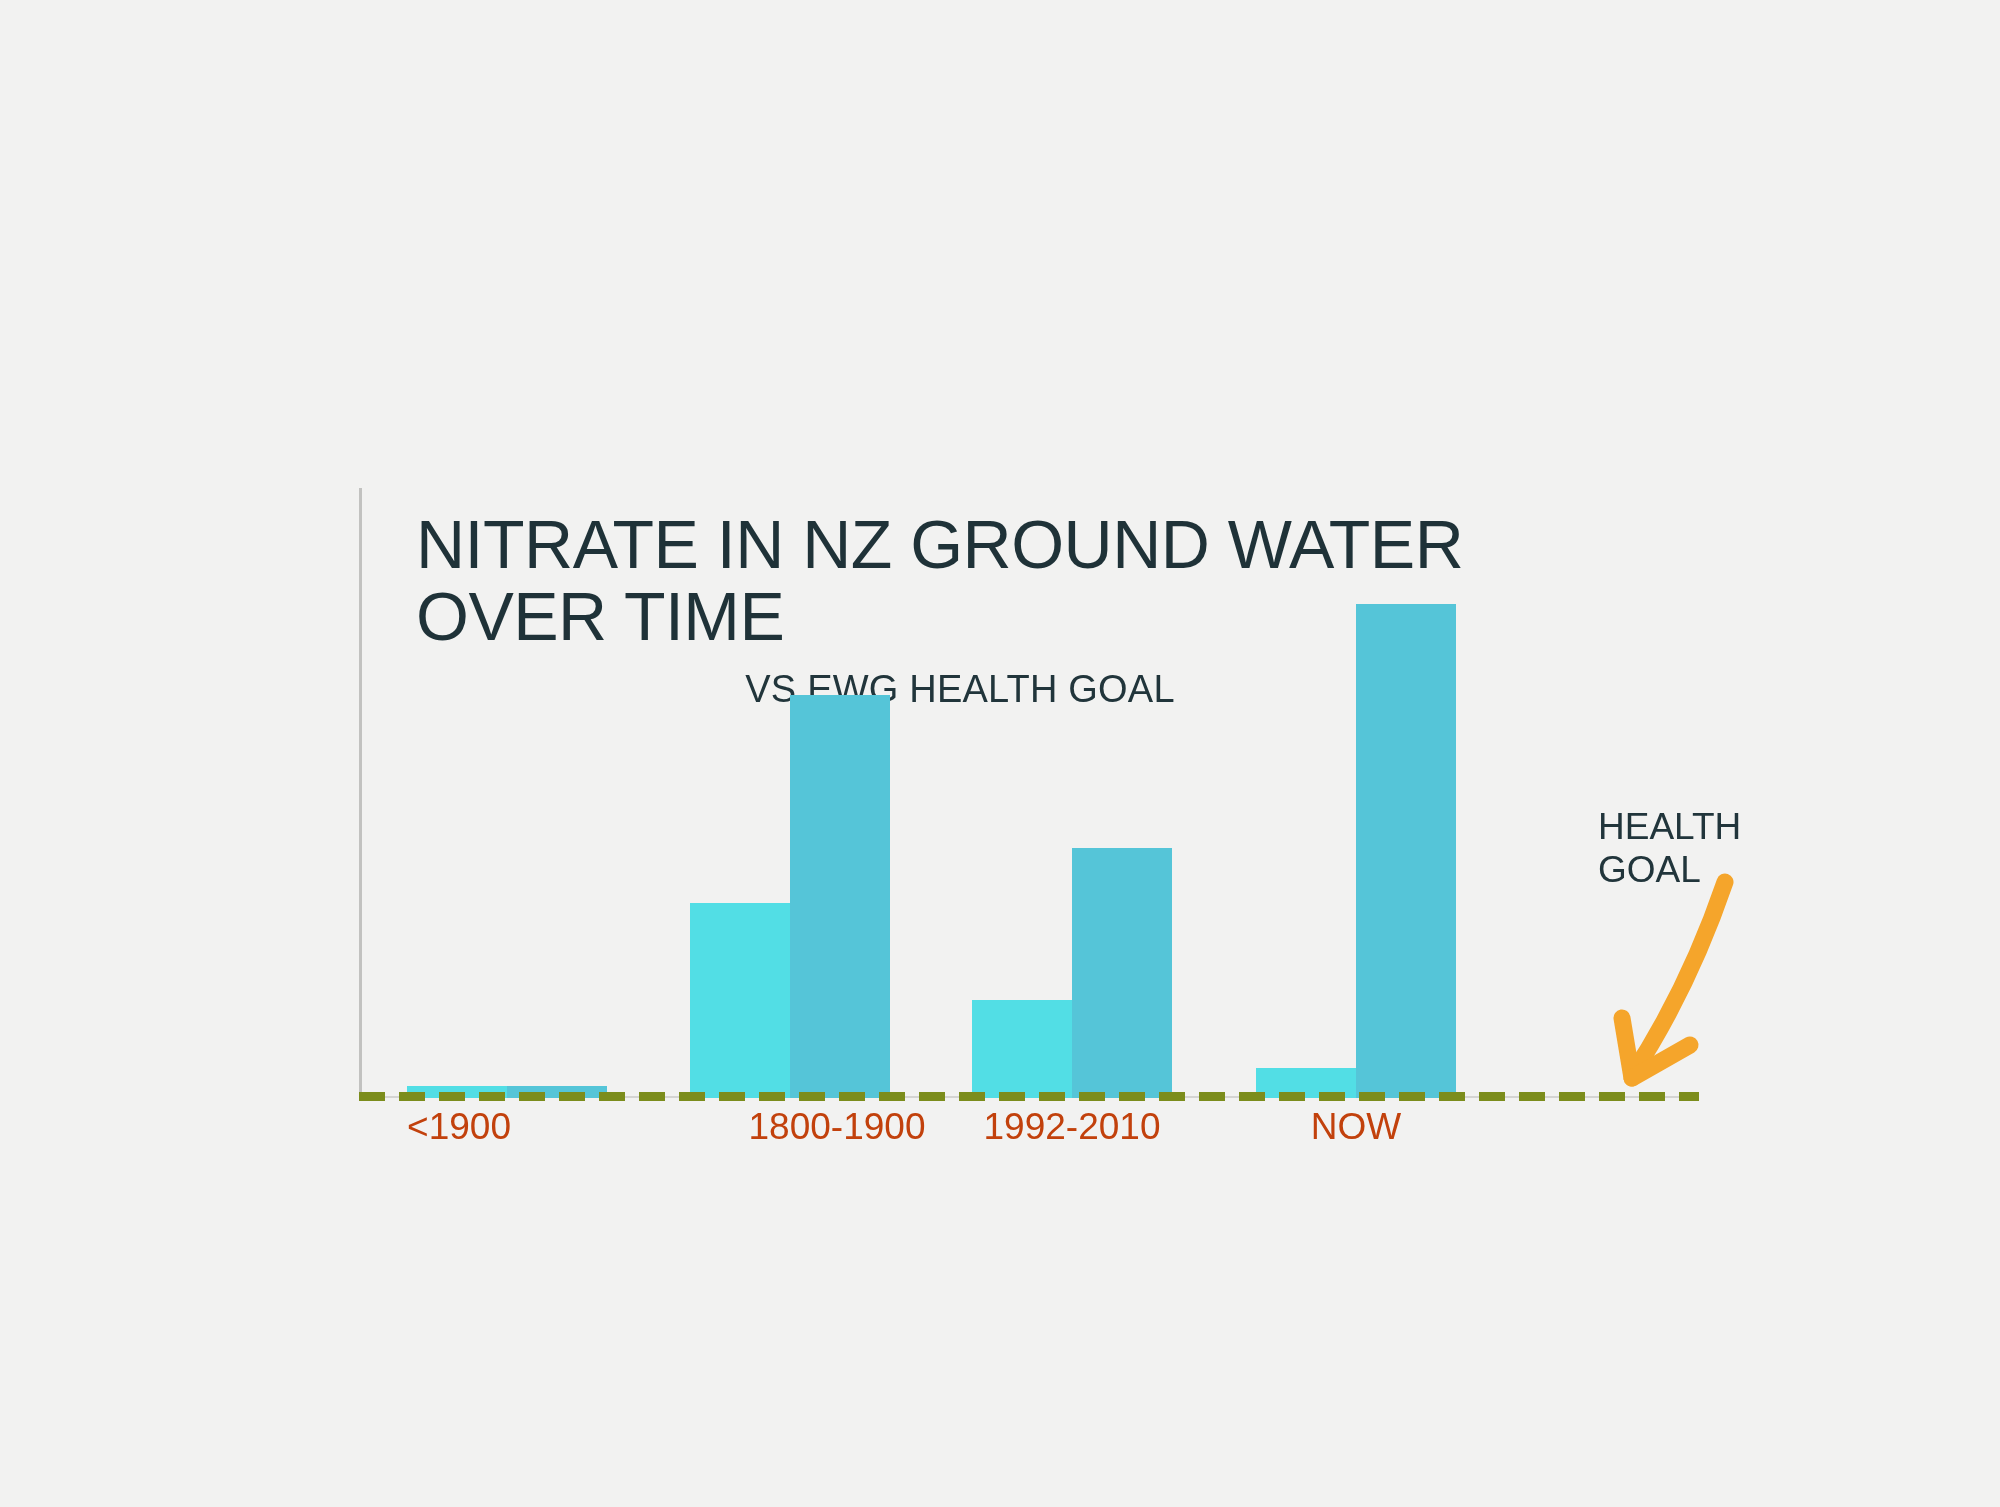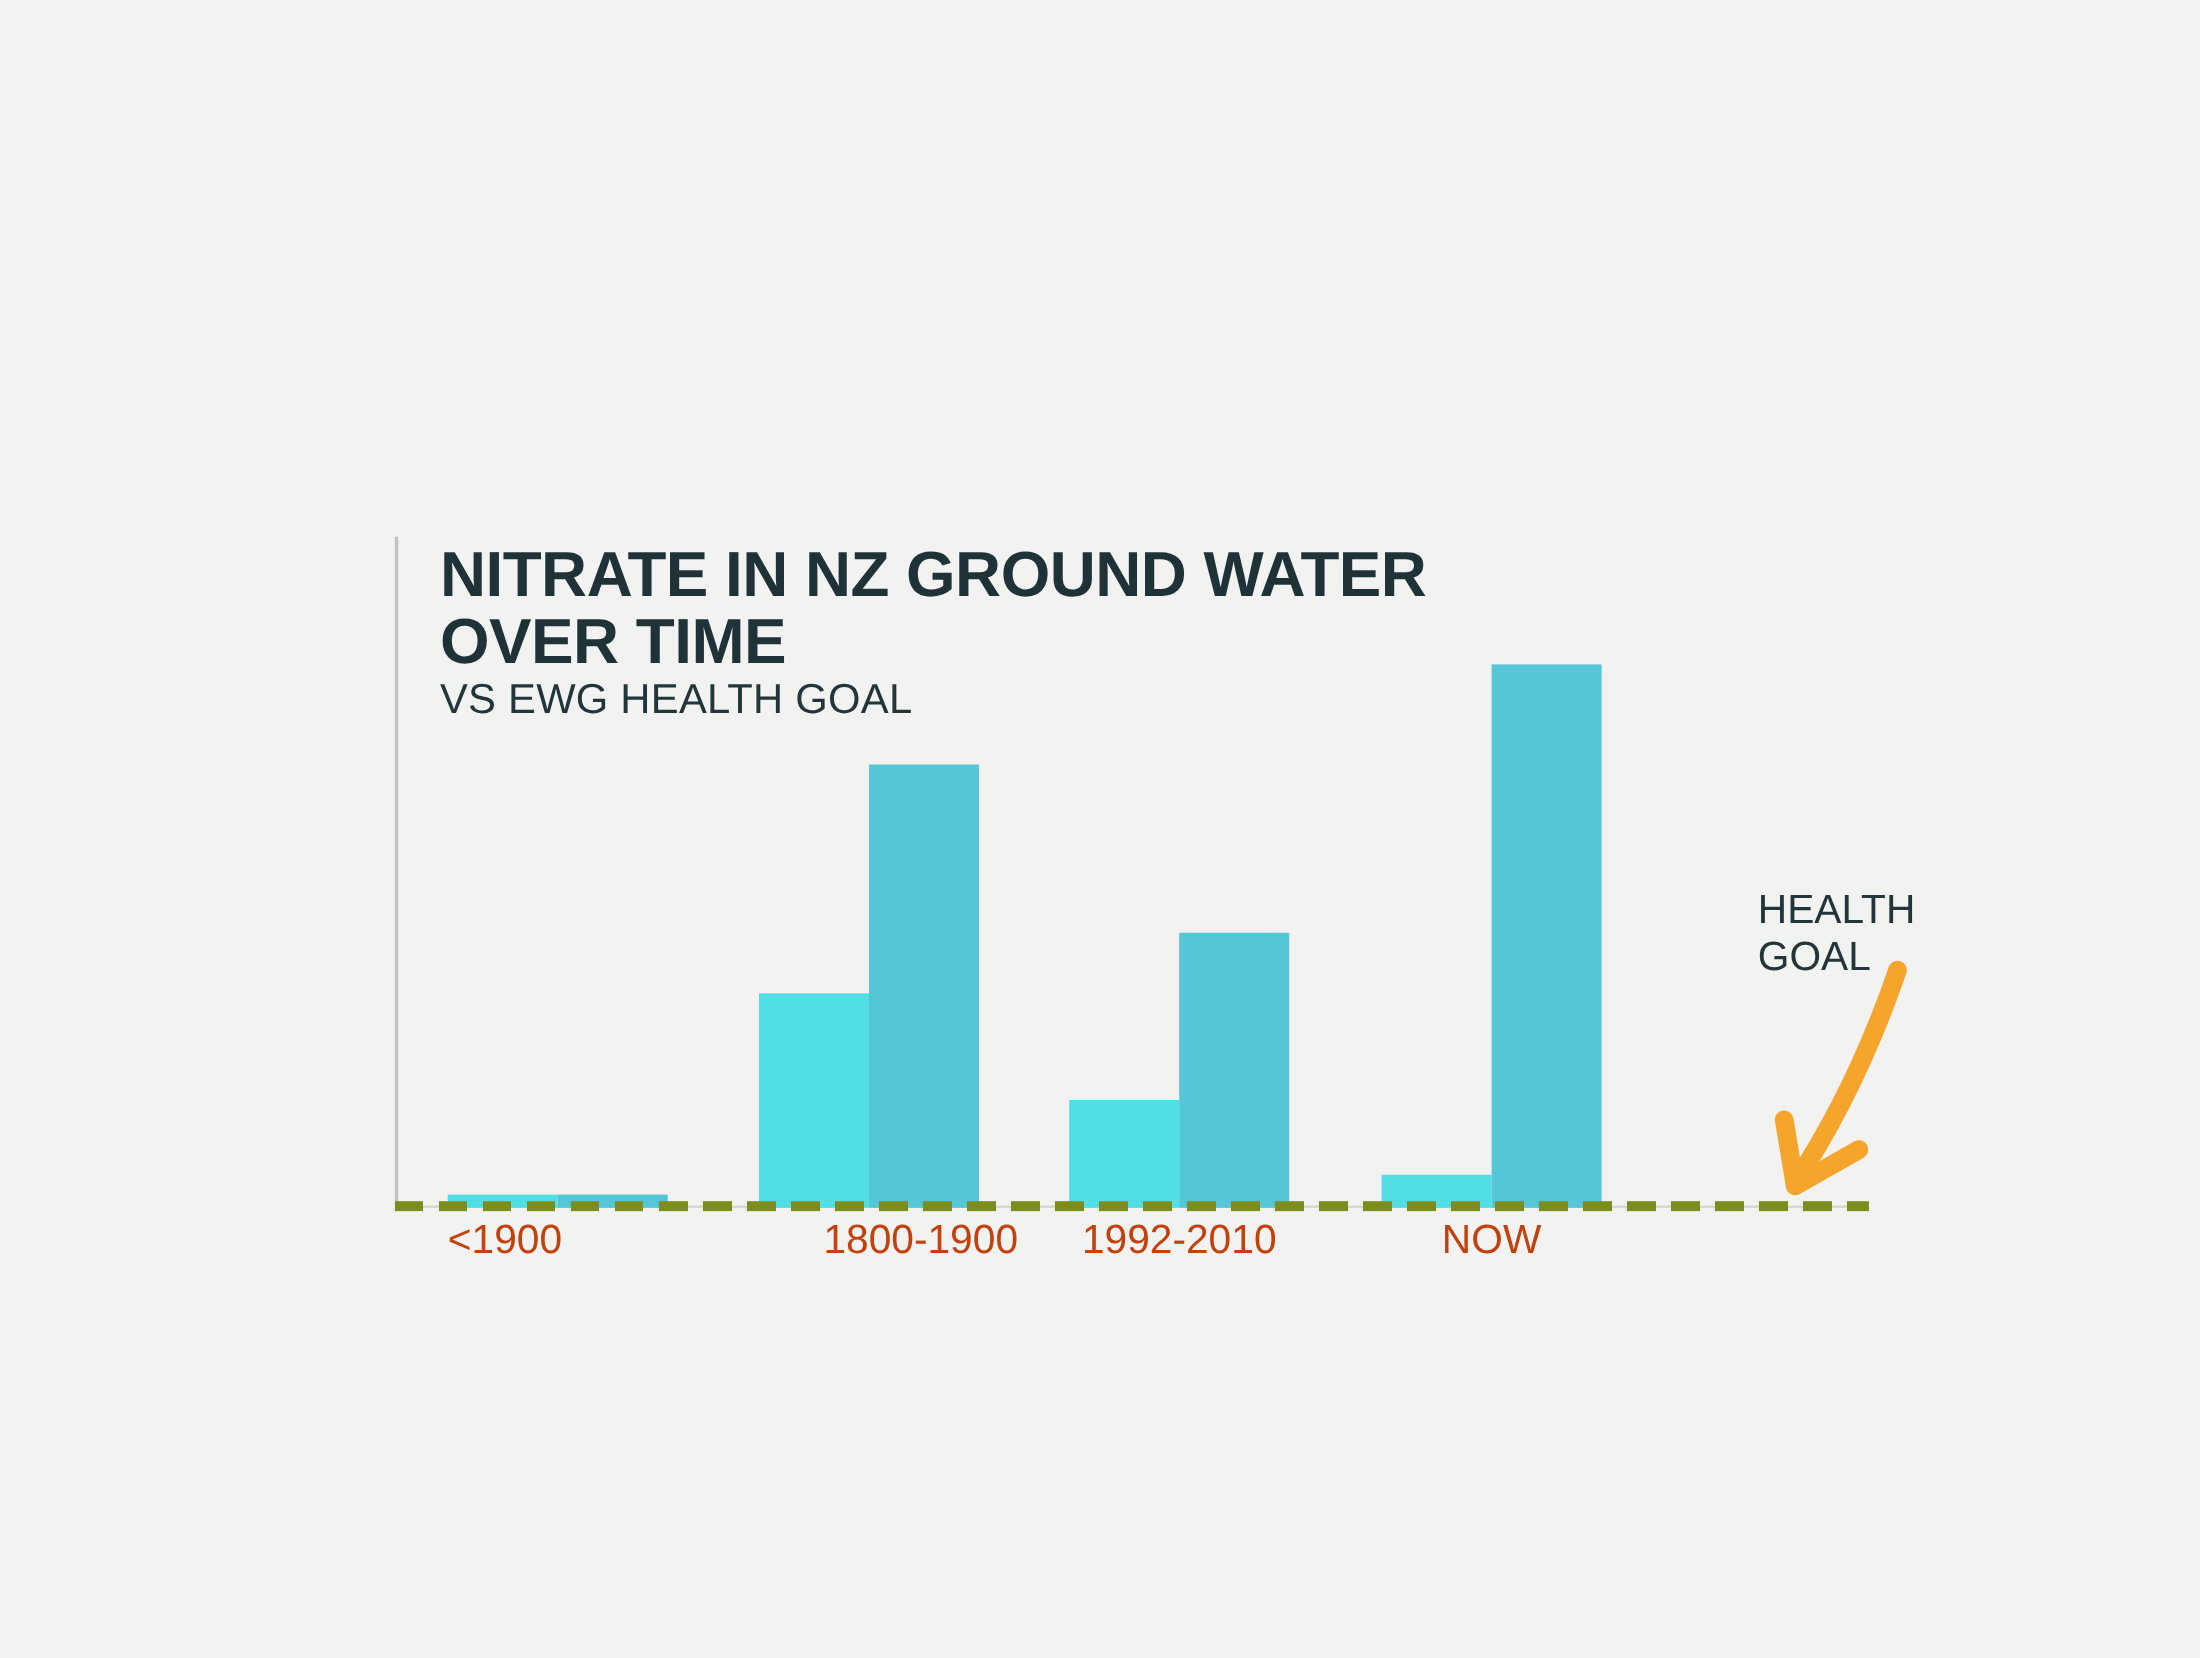--- a/index.html
+++ b/index.html
@@ -23,36 +23,37 @@
   }
 
   
   #title-block {
     position: absolute;
     left: 400px;
     top: 492px;
     width: 1120px;
   }
   #chart-title {
-    font-size: 58px;
-    font-weight: bold;
+    font-size: 68px;
+    font-weight: normal;
     line-height: 1.06;
     letter-spacing: -0.5px;
     color: #1F3238;
-    margin: 0;
+    margin: 16px;
     text-transform: uppercase;
     white-space: pre-line;
   }
   #chart-subtitle {
     font-size: 38px;
     font-weight: normal;
     letter-spacing: 0.2px;
     color: #21353B;
     margin: 0 0 0 0;
     text-transform: uppercase;
+    text-align: center;
   }
 
   
   #plot {
     position: absolute;
     left: 359px;
     top: 488px;
     width: 1320px;
     height: 610px;
   }

